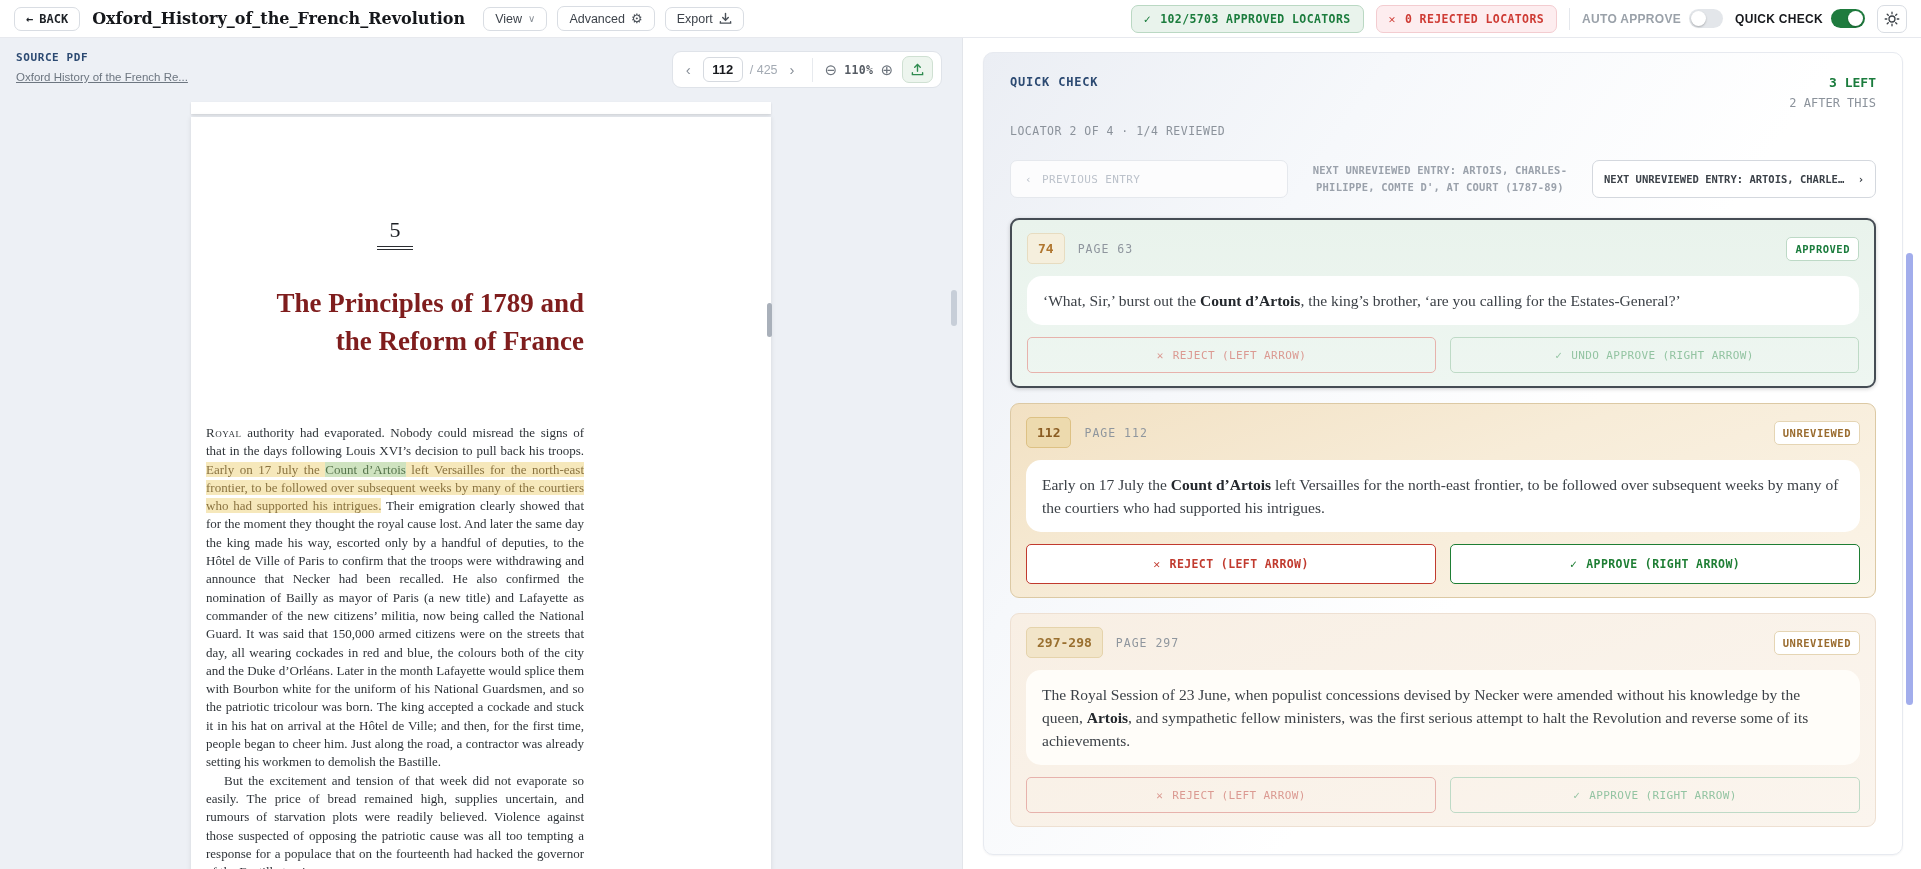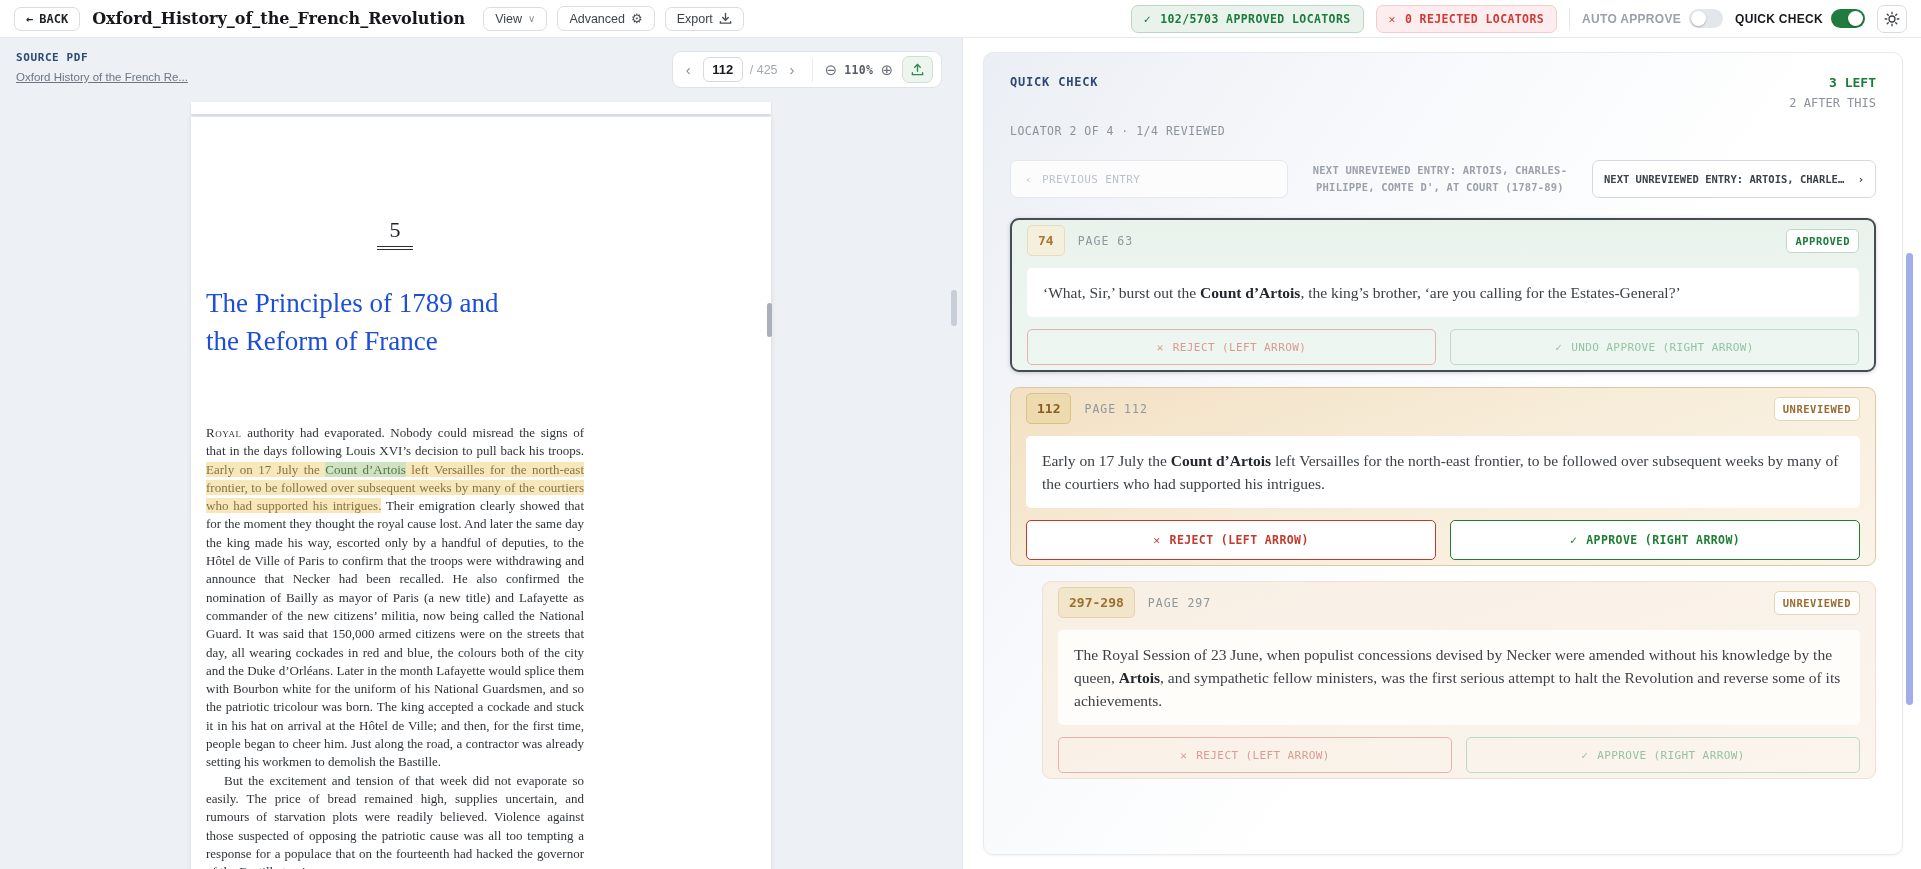--- a/index.html
+++ b/index.html
@@ -59,22 +59,22 @@
 
   .prev-page-strip { width:580px; margin:8px auto 3px; height:12px; background:#fff;
                      box-shadow:0 1px 2px rgba(0,0,0,.12); }
   .pdf-page { width:580px; margin:0 auto; background:#fff; height:900px;
               box-shadow:0 0 5px rgba(0,0,0,.10); }
   .page-text { margin-left:15px; width:378px; }
   .chapter-num { text-align:center; font-family:"Liberation Serif", serif; font-size:22px;
                  color:#1b1e23; padding-top:100px; }
   .chapter-rule { width:36px; margin:3px auto 0; height:4px;
                   border-top:1px solid #2a2d31; border-bottom:1px solid #2a2d31; }
-  .page-title { font-family:"Liberation Serif", serif; font-size:27px; text-align:left;
-                margin-top:34px; line-height:38px; color:#1d4ed8; font-weight:normal; }
+  .page-title { font-family:"Liberation Serif", serif; font-size:27px; text-align:right;
+                margin-top:34px; line-height:38px; color:#7f1d1d; font-weight:bold; }
   .page-body { margin-top:64px; font-family:"Liberation Serif", serif; font-size:13px;
                line-height:18.3px; text-align:justify; color:#2e3338; }
   .para2 { text-indent:18px; }
   .seg-smallcaps { font-variant:small-caps; letter-spacing:.6px; }
   .seg-hl-yellow { background:#f6e8bb; color:#8a7340; }
   .seg-hl-green  { background:#cfe3c0; color:#57754d; }
 
   .thumb { position:absolute; border-radius:4px; cursor:pointer; }
   .thumb-page { left:767px; top:265px; width:5px; height:34px; background:#a9b0ba; }
   .thumb-pane { right:5px;  top:252px; width:6px; height:36px; background:#c7ced8; }
@@ -100,40 +100,40 @@
               font-family:"DejaVu Sans Mono", monospace; font-size:11px; color:#bcc2cb;
               letter-spacing:.4px; cursor:pointer; }
   .next-info { flex:1; font-family:"DejaVu Sans Mono", monospace; font-size:10.5px; color:#9aa1ab;
                text-align:center; line-height:17px; align-self:center; letter-spacing:.2px;font-weight:bold; }
   .next-btn { flex:0 0 284px; border:1px solid #d4d8de; border-radius:7px; background:#fff;
               display:flex; align-items:center; justify-content:space-between; gap:6px; padding:0 11px;
               height:38px; font-family:"DejaVu Sans Mono", monospace; font-weight:bold; font-size:10.5px;
               color:#3b4148; cursor:pointer; white-space:nowrap; }
 
   .locators { margin-top:20px; display:flex; flex-direction:column; gap:15px; }
-  .loc-card { border-radius:9px; padding:5px 15px; }
+  .loc-card { border-radius:9px; padding:13px 15px; }
   .loc-card.approved { background:linear-gradient(180deg,#e9f3ec,#eef6f1); border:2px solid #454c54;
                        box-shadow:0 1px 4px rgba(0,0,0,.18); }
   .loc-card.current  { background:linear-gradient(160deg,#f2e1c3 0%,#f7ecd8 45%,#fbf4e8 100%);
                        border:1px solid #dcc9a4; }
-  .loc-card.pending  { background:linear-gradient(160deg,#f8efe4,#fbf5ee); border:1px solid #eee0d2;margin-left:32px; }
+  .loc-card.pending  { background:linear-gradient(160deg,#f8efe4,#fbf5ee); border:1px solid #eee0d2; }
 
   .loc-head { display:flex; align-items:center; gap:13px; }
   .page-badge { font-family:"DejaVu Sans Mono", monospace; font-weight:bold; font-size:13px;
                 padding:7px 10px; border-radius:5px; cursor:pointer; }
   .approved .page-badge { background:#f5efdd; border:1px solid #e7dcc0; color:#b0762f; }
   .current  .page-badge { background:#eddaae; border:1px solid #ddc184; color:#8a5c22; }
   .pending  .page-badge { background:#f2e5c9; border:1px solid #e5d3ab; color:#9a7030; }
   .page-label { font-family:"DejaVu Sans Mono", monospace; font-size:11.5px; color:#8f969e; letter-spacing:1px; }
   .status-badge { margin-left:auto; font-family:"DejaVu Sans Mono", monospace; font-weight:bold;
                   font-size:10.5px; padding:5px 8px; border-radius:5px; background:#fff; letter-spacing:.5px; }
   .status-approved   { color:#1b7c3d; border:1px solid #bdd9c6; }
   .status-unreviewed { color:#9a6c2f; border:1px solid #e5d5b4; }
 
-  .loc-excerpt { margin-top:12px; background:#fff; border-radius:5px; padding:13px 16px;
+  .loc-excerpt { margin-top:12px; background:#fff; border-radius:15px; padding:13px 16px;
                  font-family:"Liberation Serif", serif; font-size:15.5px; color:#3c4147; line-height:23px; }
   .pending .loc-excerpt { background:#fffdf9; }
   .seg-bold { font-weight:bold; color:#24282d; }
 
   .loc-actions { display:flex; gap:14px; margin-top:12px; }
   .action-btn { flex:1; height:36px; border-radius:5px; display:flex; align-items:center; justify-content:center;
                 gap:9px; font-family:"DejaVu Sans Mono", monospace; font-size:11px; letter-spacing:.4px;
                 background:transparent; cursor:pointer; }
   .reject-muted  { border:1px solid #e7b2ac; color:#db9a92; }
   .approve-muted { border:1px solid #bedac6; color:#93c4a2; }

